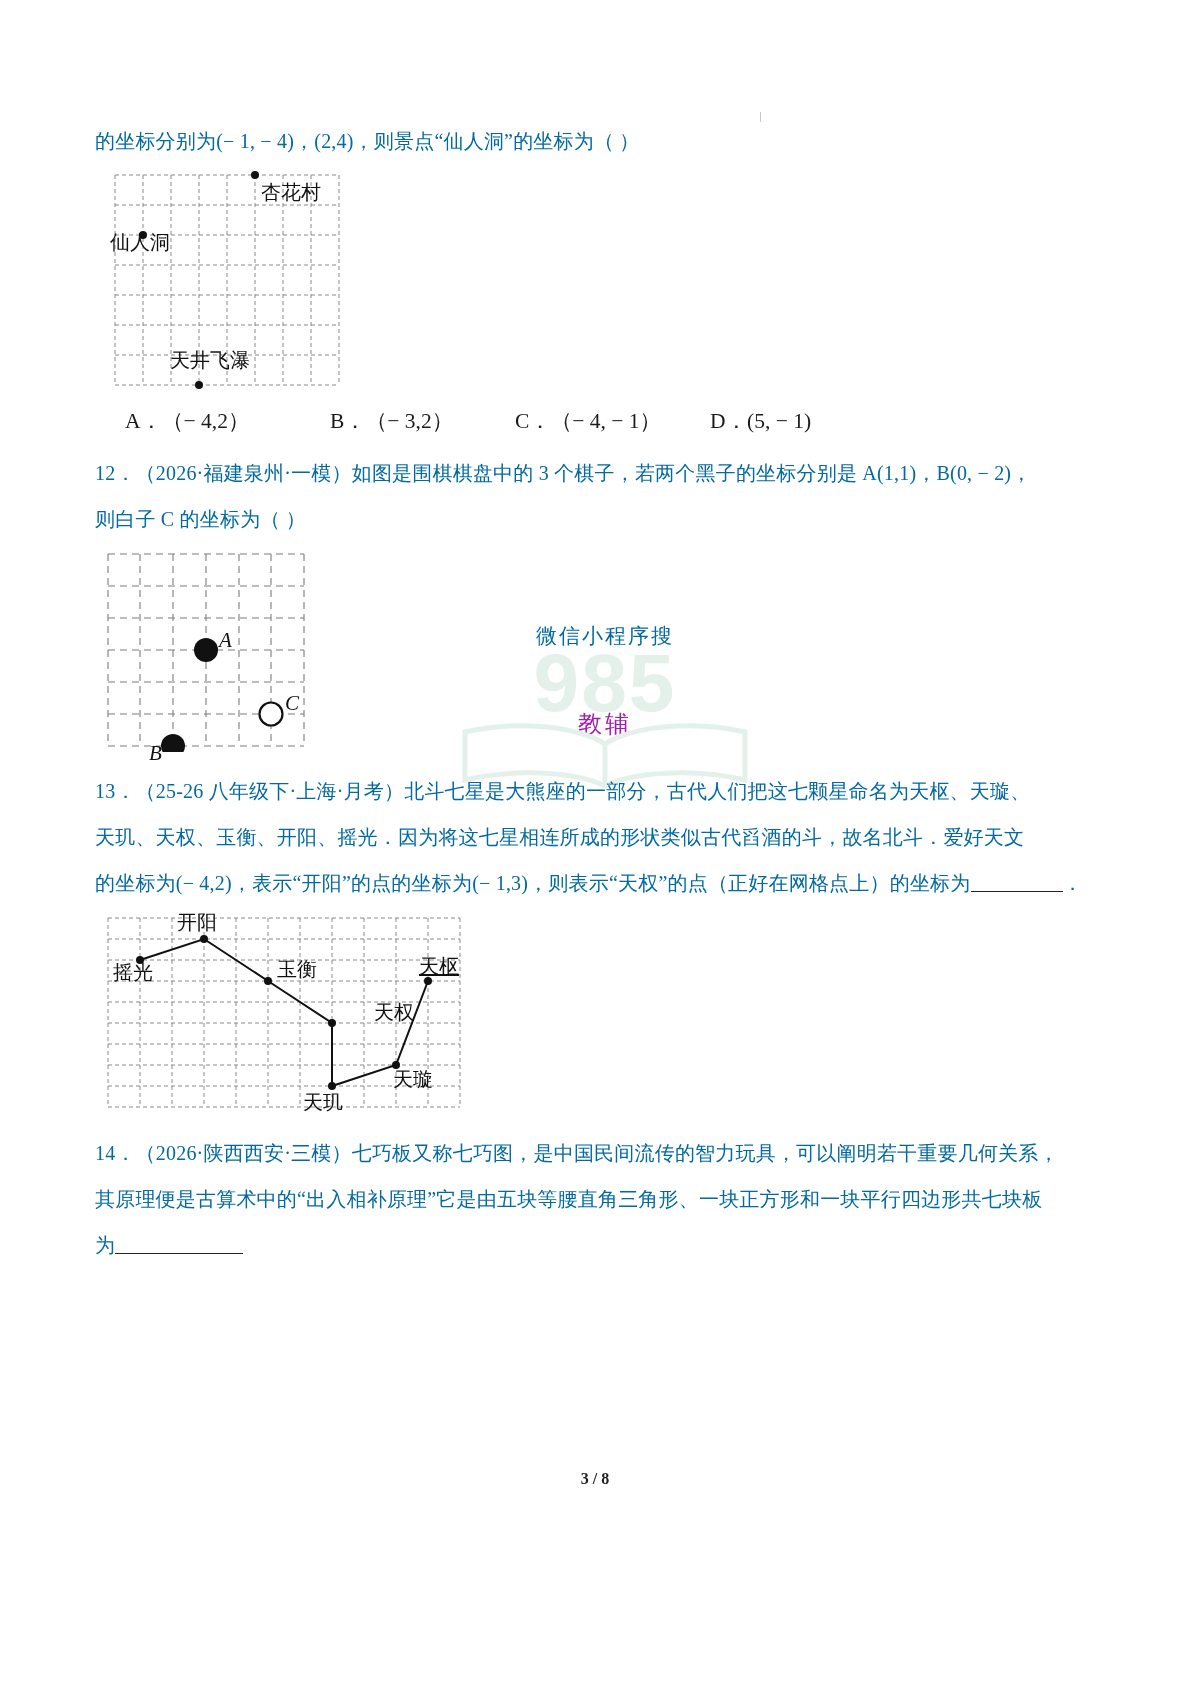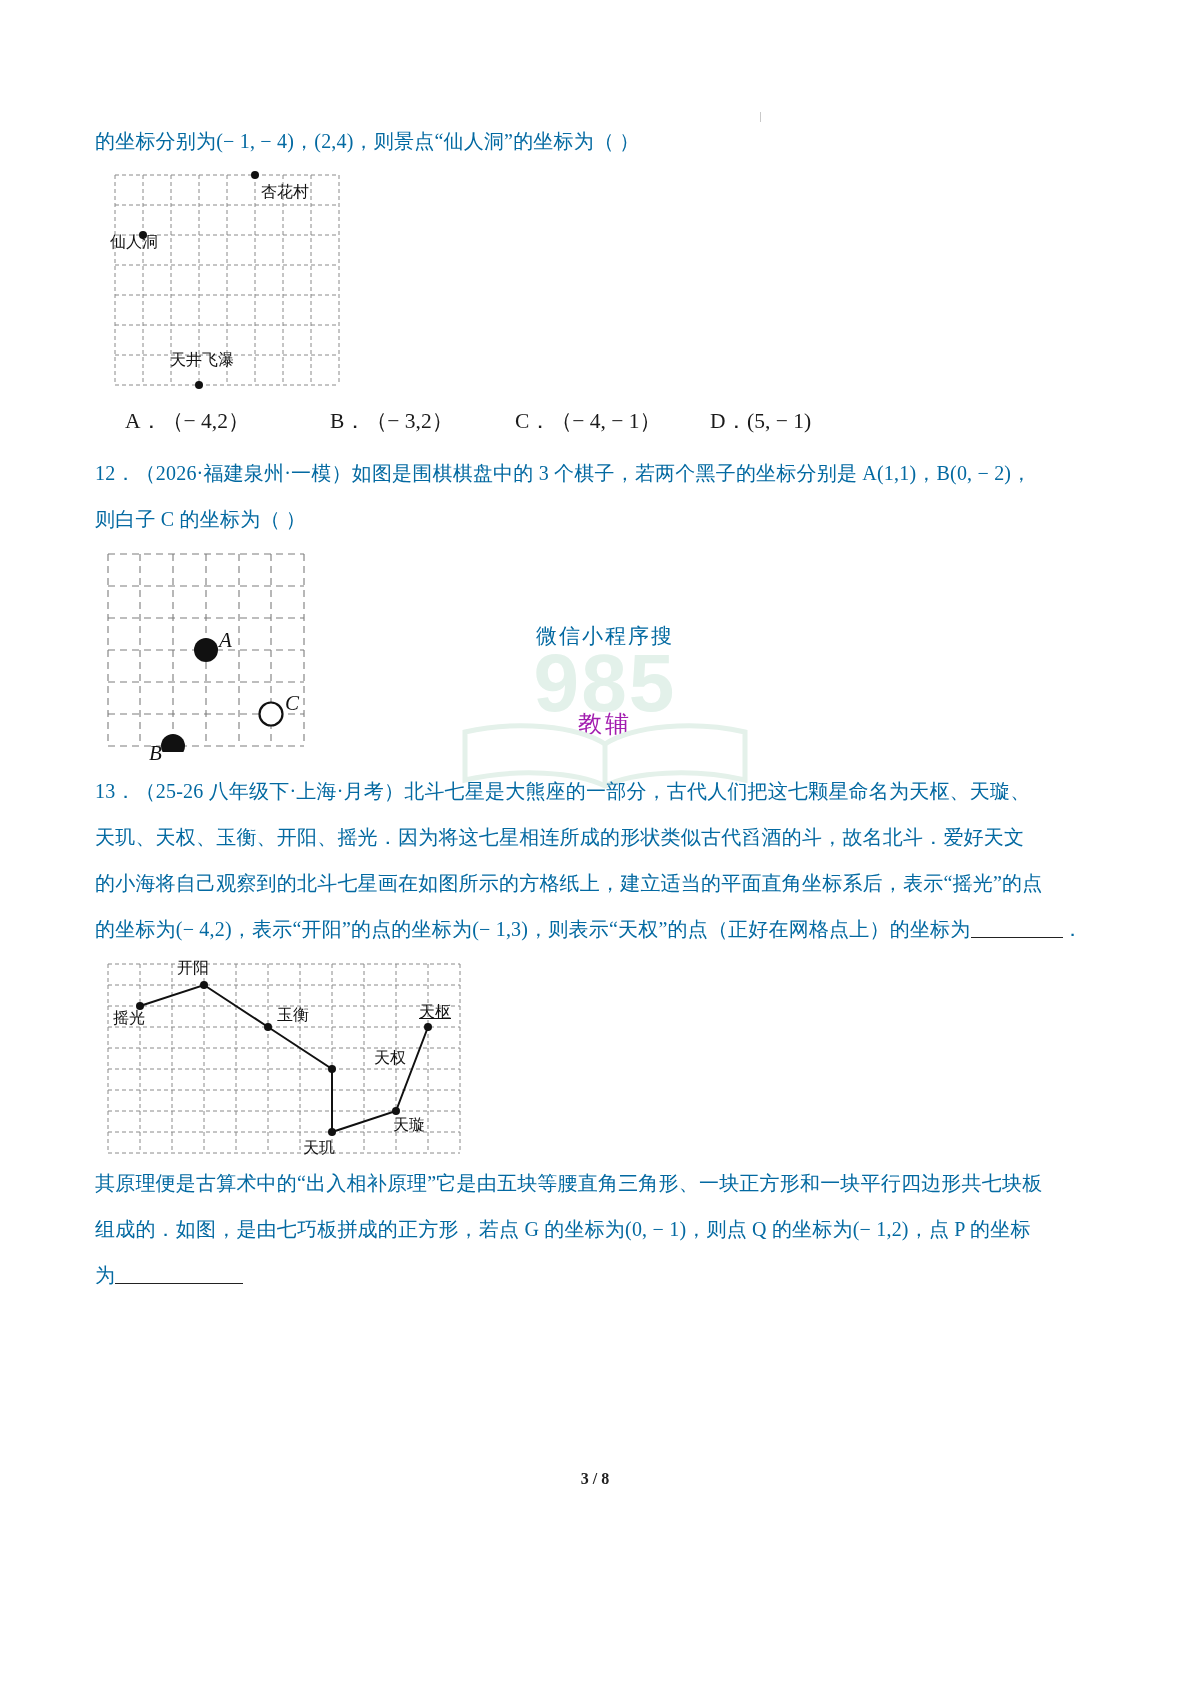--- a/index.html
+++ b/index.html
@@ -67,21 +67,21 @@
   .opt-d { left: 585px; }
 
   
   .fig {
     position: relative;
   }
   .fig svg { display: block; }
 
   .fig-label {
     position: absolute;
-    font-size: 16px;
+    font-size: 20px;
     line-height: 20px;
     white-space: nowrap;
     color: #111;
     font-family: "Liberation Serif", "DejaVu Serif", serif;
   }
   .fig-label.ital {
     font-style: italic;
     font-size: 21px;
   }
 
@@ -243,21 +243,20 @@
         <circle cx="68" cy="196" r="12" fill="#111"></circle>
       </svg>
       <span class="fig-label ital" style="left:114px; top:80px;">A</span>
       <span class="fig-label ital" style="left:180px; top:143px;">C</span>
       <span class="fig-label ital" style="left:44px; top:193px;">B</span>
     </div>
 
 
     <div class="qline" style="margin-top:16px;">13．（25-26 八年级下·上海·月考）北斗七星是大熊座的一部分，古代人们把这七颗星命名为天枢、天璇、</div>
     <div class="qline">天玑、天权、玉衡、开阳、摇光．因为将这七星相连所成的形状类似古代舀酒的斗，故名北斗．爱好天文</div>
-    <div class="qline">的小海将自己观察到的北斗七星画在如图所示的方格纸上，建立适当的平面直角坐标系后，表示“摇光”的点</div>
     <div class="qline"><span>的坐标为(− 4,2)，表示“开阳”的点的坐标为(− 1,3)，则表示“天权”的点（正好在网格点上）的坐标为</span><span class="blank-u" style="width:92px;"></span><span>．</span></div>
 
     <div class="fig" style="margin-left:10px; margin-top:8px; width:380px; height:200px;">
       <svg width="380" height="200" viewBox="0 0 380 200">
         <g stroke="#8a8a8a" stroke-width="1" stroke-dasharray="4,3" fill="none">
           <line x1="3" y1="4" x2="355" y2="4"></line>
           <line x1="3" y1="25" x2="355" y2="25"></line>
           <line x1="3" y1="46" x2="355" y2="46"></line>
           <line x1="3" y1="67" x2="355" y2="67"></line>
           <line x1="3" y1="88" x2="355" y2="88"></line>
@@ -290,20 +289,20 @@
       </svg>
       <span class="fig-label" style="left:8px; top:48px;">摇光</span>
       <span class="fig-label" style="left:72px; top:-2px;">开阳</span>
       <span class="fig-label" style="left:172px; top:45px;">玉衡</span>
       <span class="fig-label" style="left:233px; top:88px;margin-left:36px;">天权</span>
       <span class="fig-label" style="left:198px; top:178px;">天玑</span>
       <span class="fig-label" style="left:288px; top:155px;">天璇</span>
       <span class="fig-label" style="left:314px; top:42px;text-decoration:underline;">天枢</span>
     </div>
 
+    <div class="qline" style="margin-top:16px;">14．（2026·陕西西安·三模）七巧板又称七巧图，是中国民间流传的智力玩具，可以阐明若干重要几何关系，</div>
     <div class="qline">其原理便是古算术中的“出入相补原理”它是由五块等腰直角三角形、一块正方形和一块平行四边形共七块板</div>
-    <div class="qline">组成的．如图，是由七巧板拼成的正方形，若点 G 的坐标为(0, − 1)，则点 Q 的坐标为(− 1,2)，点 P 的坐标</div>
     <div class="qline"><span>为</span><span class="blank-u" style="width:128px;"></span></div>
 
   </div>
 
   <div class="footer">3 / 8</div>
 </div>
 
 </body></html>

